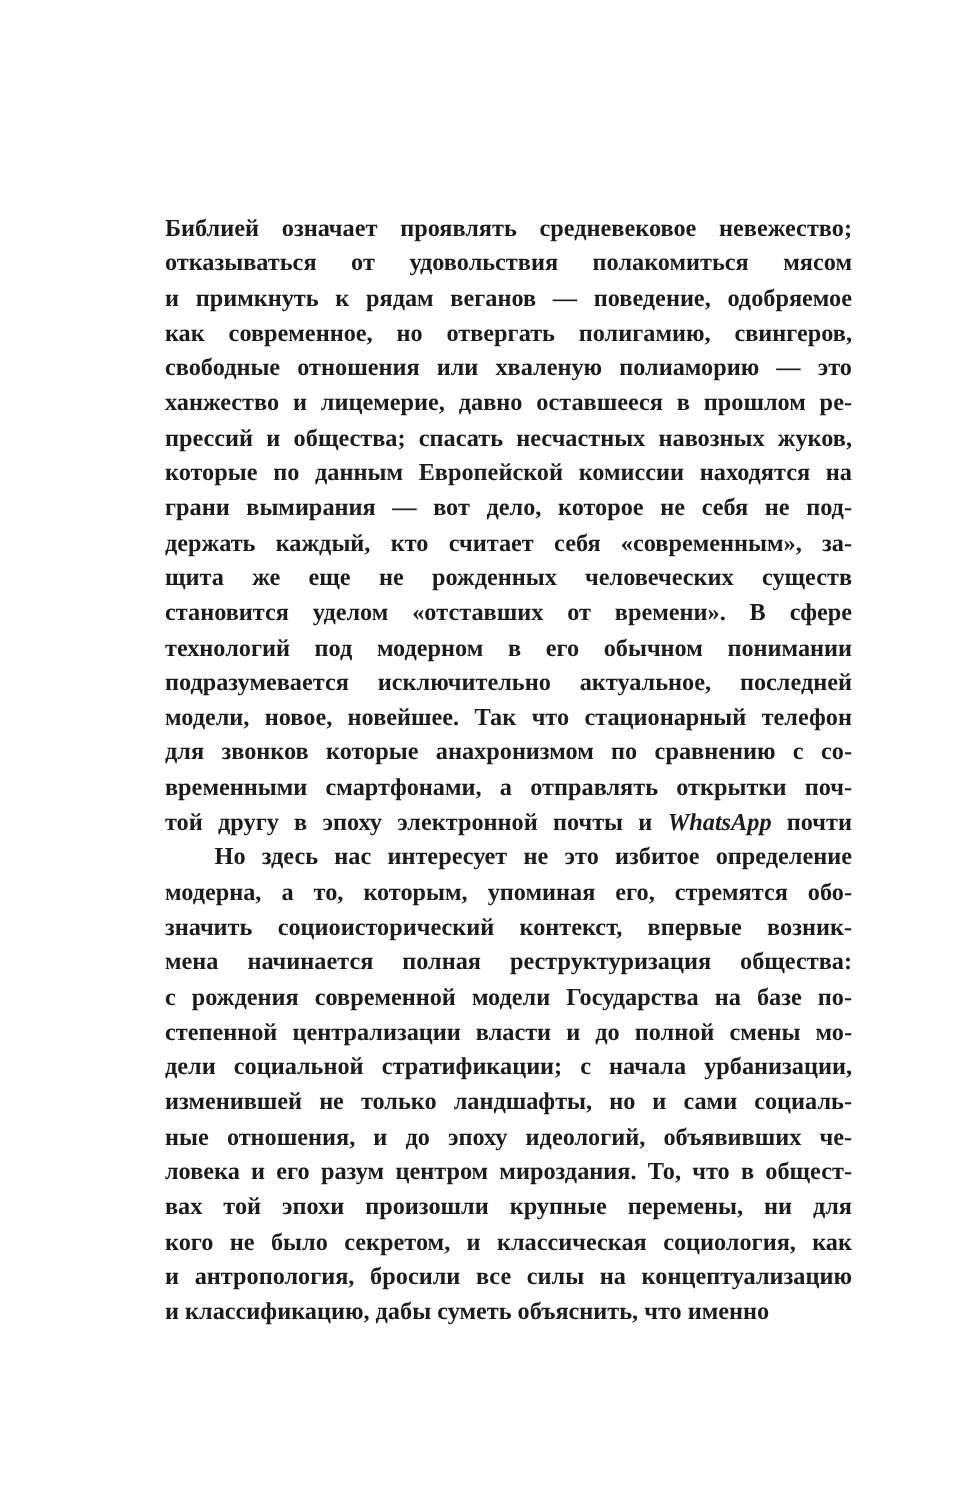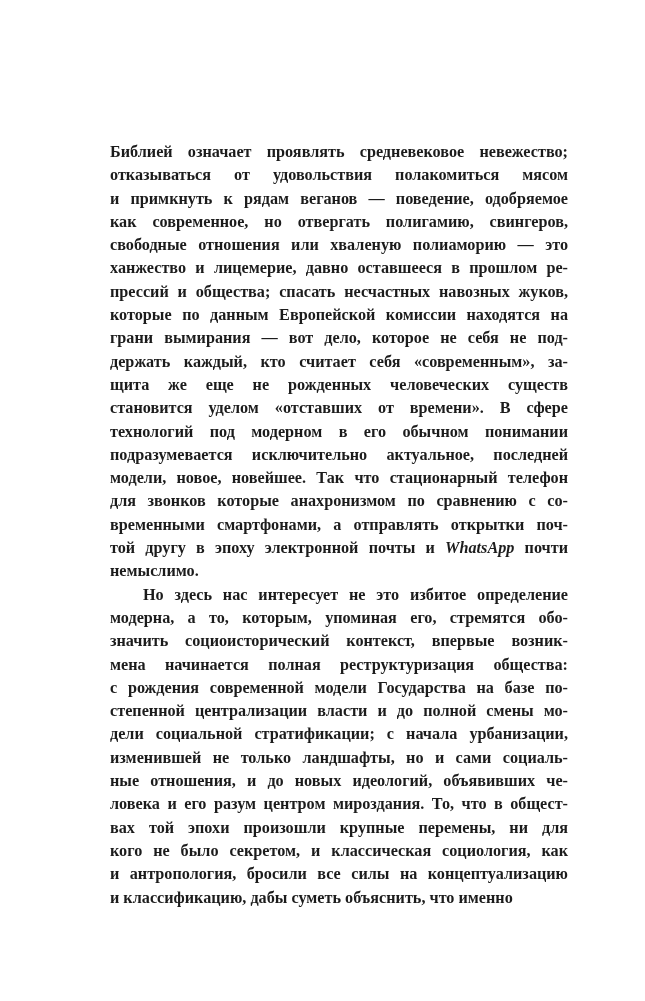--- a/index.html
+++ b/index.html
@@ -72,29 +72,28 @@
       <div class="line">грани вымирания — вот дело, которое не себя не под-</div>
       <div class="line">держать каждый, кто считает себя «современным», за-</div>
       <div class="line">щита же еще не рожденных человеческих существ</div>
       <div class="line">становится уделом «отставших от времени». В сфере</div>
       <div class="line">технологий под модерном в его обычном понимании</div>
       <div class="line">подразумевается исключительно актуальное, последней</div>
       <div class="line">модели, новое, новейшее. Так что стационарный телефон</div>
       <div class="line">для звонков которые анахронизмом по сравнению с со-</div>
       <div class="line">временными смартфонами, а отправлять открытки поч-</div>
       <div class="line"><span>той другу в эпоху электронной почты и </span><span class="italic">WhatsApp</span><span> почти</span></div>
-      <div class="line last">немыслимо.</div>
       <div class="line indent">Но здесь нас интересует не это избитое определение</div>
       <div class="line">модерна, а то, которым, упоминая его, стремятся обо-</div>
       <div class="line">значить социоисторический контекст, впервые возник-</div>
       <div class="line">мена начинается полная реструктуризация общества:</div>
       <div class="line">с рождения современной модели Государства на базе по-</div>
       <div class="line">степенной централизации власти и до полной смены мо-</div>
       <div class="line">дели социальной стратификации; с начала урбанизации,</div>
       <div class="line">изменившей не только ландшафты, но и сами социаль-</div>
-      <div class="line">ные отношения, и до новых идеологий, объявивших че-</div>
+      <div class="line">ные отношения, и до эпоху идеологий, объявивших че-</div>
       <div class="line">ловека и его разум центром мироздания. То, что в общест-</div>
       <div class="line">вах той эпохи произошли крупные перемены, ни для</div>
       <div class="line">кого не было секретом, и классическая социология, как</div>
       <div class="line">и антропология, бросили все силы на концептуализацию</div>
       <div class="line last">и классификацию, дабы суметь объяснить, что именно</div>
     </div>
 </div>
 
 </body></html>

